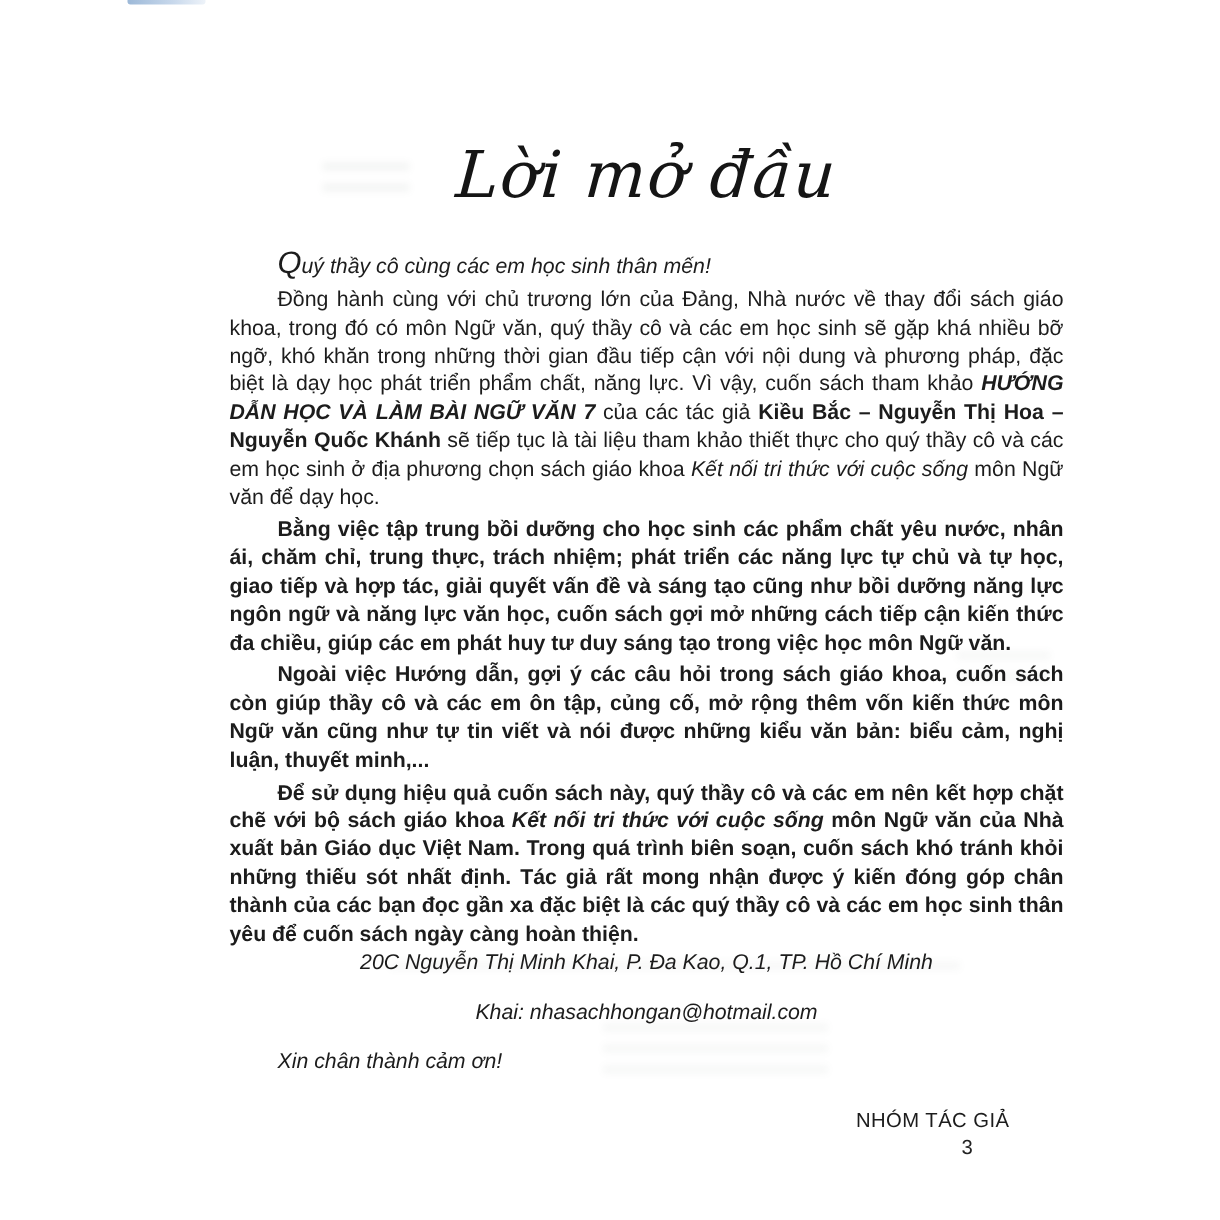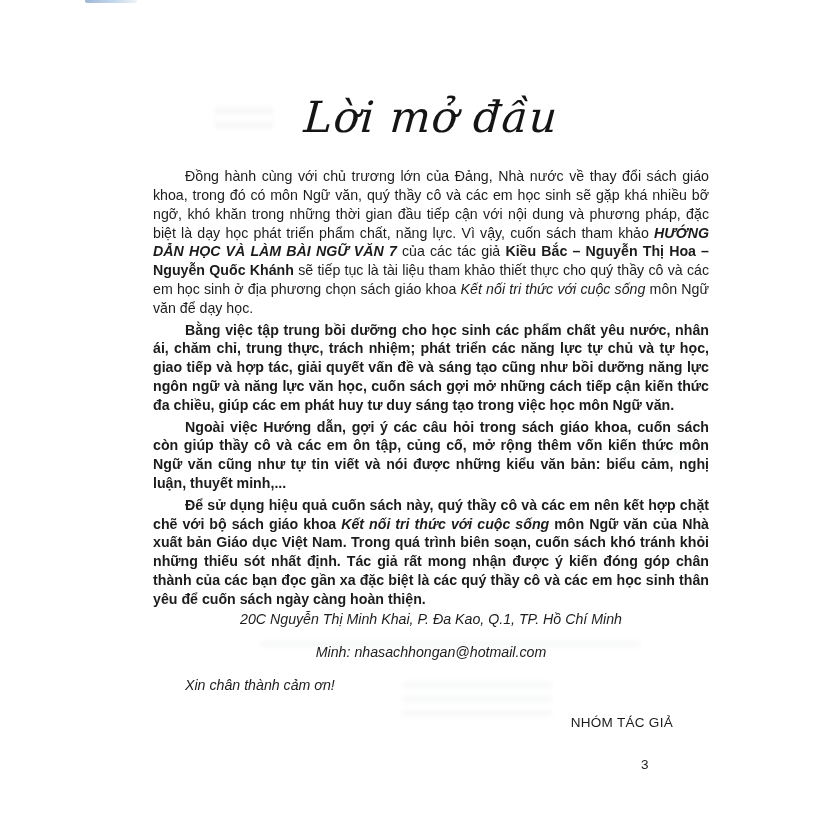--- a/index.html
+++ b/index.html
@@ -73,30 +73,31 @@
 
 <div class="ghost g1"></div>
 <div class="ghost g2"></div>
 <div class="ghost g3"></div>
 <div class="ghost g4"></div>
 
 <div class="page-content">
   <h1 class="doc-title">Lời mở đầu</h1>
 
   <div class="body-text">
+    <p class="greeting">Quý thầy cô cùng các em học sinh thân mến!</p>
 
     <div id="paragraphs">
         <p class="para"><span>Đồng hành cùng với chủ trương lớn của Đảng, Nhà nước về thay đổi sách giáo khoa, trong đó có môn Ngữ văn, quý thầy cô và các em học sinh sẽ gặp khá nhiều bỡ ngỡ, khó khăn trong những thời gian đầu tiếp cận với nội dung và phương pháp, đặc biệt là dạy học phát triển phẩm chất, năng lực. Vì vậy, cuốn sách tham khảo </span><span class="run-bi">HƯỚNG DẪN HỌC VÀ LÀM BÀI NGỮ VĂN 7</span><span> của các tác giả </span><span class="run-b">Kiều Bắc – Nguyễn Thị Hoa – Nguyễn Quốc Khánh</span><span> sẽ tiếp tục là tài liệu tham khảo thiết thực cho quý thầy cô và các em học sinh ở địa phương chọn sách giáo khoa </span><span class="run-i">Kết nối tri thức với cuộc sống</span><span> môn Ngữ văn để dạy học.</span></p>
         <p class="para"><span>Bằng việc tập trung bồi dưỡng cho học sinh các phẩm chất yêu nước, nhân ái, chăm chỉ, trung thực, trách nhiệm; phát triển các năng lực tự chủ và tự học, giao tiếp và hợp tác, giải quyết vấn đề và sáng tạo cũng như bồi dưỡng năng lực ngôn ngữ và năng lực văn học, cuốn sách gợi mở những cách tiếp cận kiến thức đa chiều, giúp các em phát huy tư duy sáng tạo trong việc học môn Ngữ văn.</span></p>
         <p class="para"><span>Ngoài việc Hướng dẫn, gợi ý các câu hỏi trong sách giáo khoa, cuốn sách còn giúp thầy cô và các em ôn tập, củng cố, mở rộng thêm vốn kiến thức môn Ngữ văn cũng như tự tin viết và nói được những kiểu văn bản: biểu cảm, nghị luận, thuyết minh,...</span></p>
         <p class="para"><span>Để sử dụng hiệu quả cuốn sách này, quý thầy cô và các em nên kết hợp chặt chẽ với bộ sách giáo khoa </span><span class="run-i">Kết nối tri thức với cuộc sống</span><span> môn Ngữ văn của Nhà xuất bản Giáo dục Việt Nam. Trong quá trình biên soạn, cuốn sách khó tránh khỏi những thiếu sót nhất định. Tác giả rất mong nhận được ý kiến đóng góp chân thành của các bạn đọc gần xa đặc biệt là các quý thầy cô và các em học sinh thân yêu để cuốn sách ngày càng hoàn thiện.</span></p>
       </div>
 
     <p class="contact-center">20C Nguyễn Thị Minh Khai, P. Đa Kao, Q.1, TP. Hồ Chí Minh</p>
-    <p class="contact-center">Minh: nhasachhongan@hotmail.com</p>
+    <p class="contact-center">Khai: nhasachhongan@hotmail.com</p>
 
     <p class="closing">Xin chân thành cảm ơn!</p>
 
     <div class="signature">NHÓM TÁC GIẢ</div>
   </div>
 </div>
 
 <div class="page-number">3</div>
 
 </body></html>

